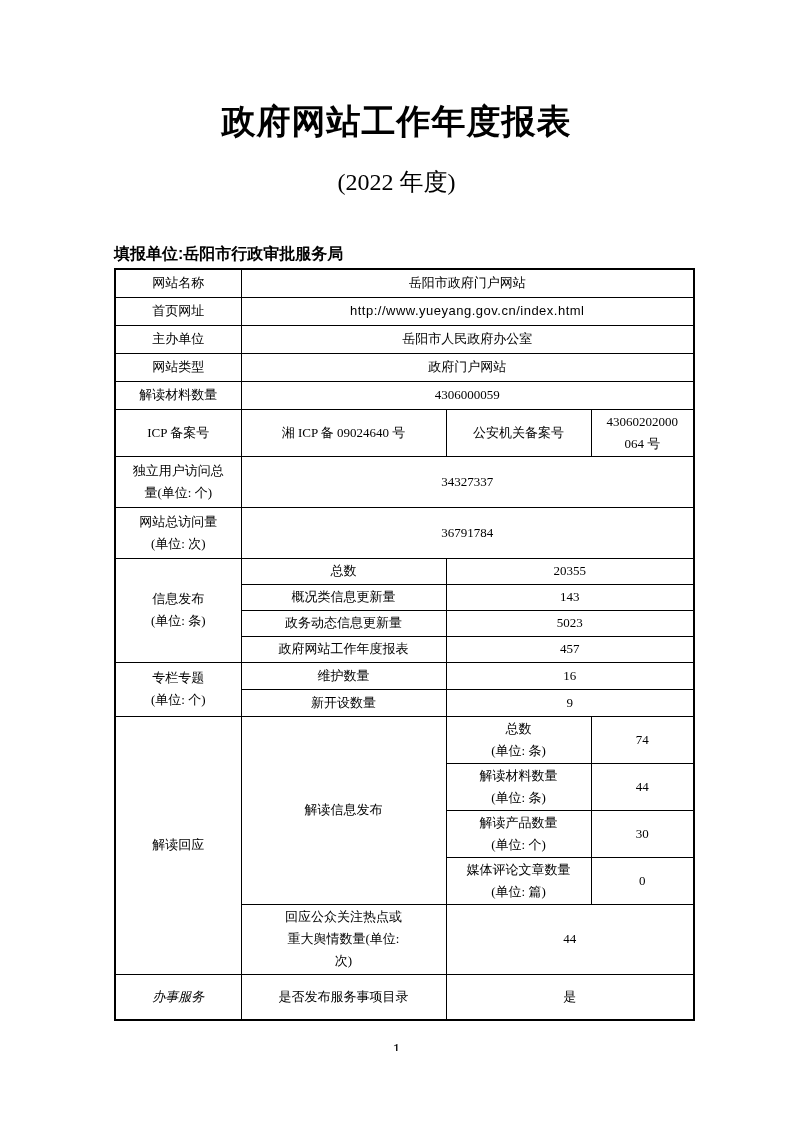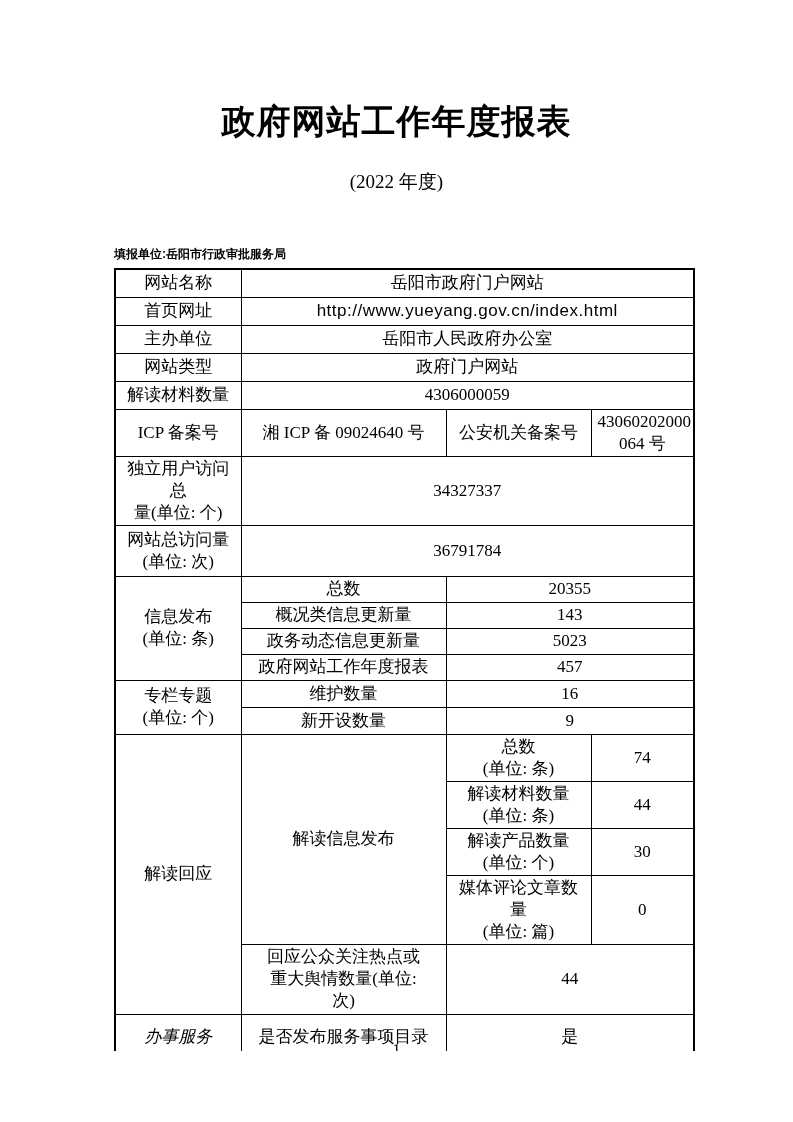--- a/index.html
+++ b/index.html
@@ -21,45 +21,45 @@
     text-align: center;
     font-family: "Liberation Sans", sans-serif;
     font-size: 34px;
     font-weight: 700;
     line-height: 46px;
     letter-spacing: 1px;
   }
   .doc-subtitle {
     margin-top: 25px;
     text-align: center;
-    font-size: 19px;
+    font-size: 24px;
     line-height: 26px;
   }
   .report-unit {
     margin: 48px 0 0 114px;
     font-family: "Liberation Sans", sans-serif;
     font-weight: 700;
-    font-size: 12px;
+    font-size: 16px;
     line-height: 22px;
   }
   table.report-table {
     margin: 3px 0 0 114px;
     width: 579px;
     border-collapse: collapse;
     table-layout: fixed;
     border: 2px solid #000000;
   }
   table.report-table td {
     border: 1px solid #000000;
     text-align: center;
     vertical-align: middle;
-    font-size: 17px;
+    font-size: 13px;
     line-height: 22px;
     white-space: pre-line;
-    padding: 1px 6px;
+    padding: 1px 15px;
     overflow: hidden;
     margin-top: 12px;
   }
   col.c1 { width: 126px; }
   col.c2 { width: 205px; }
   col.c3 { width: 145px; }
   col.c4 { width: 103px; }
   tr.h28 { height: 28px; }
   tr.h44 { height: 44px; }
   tr.h51 { height: 51px; }

